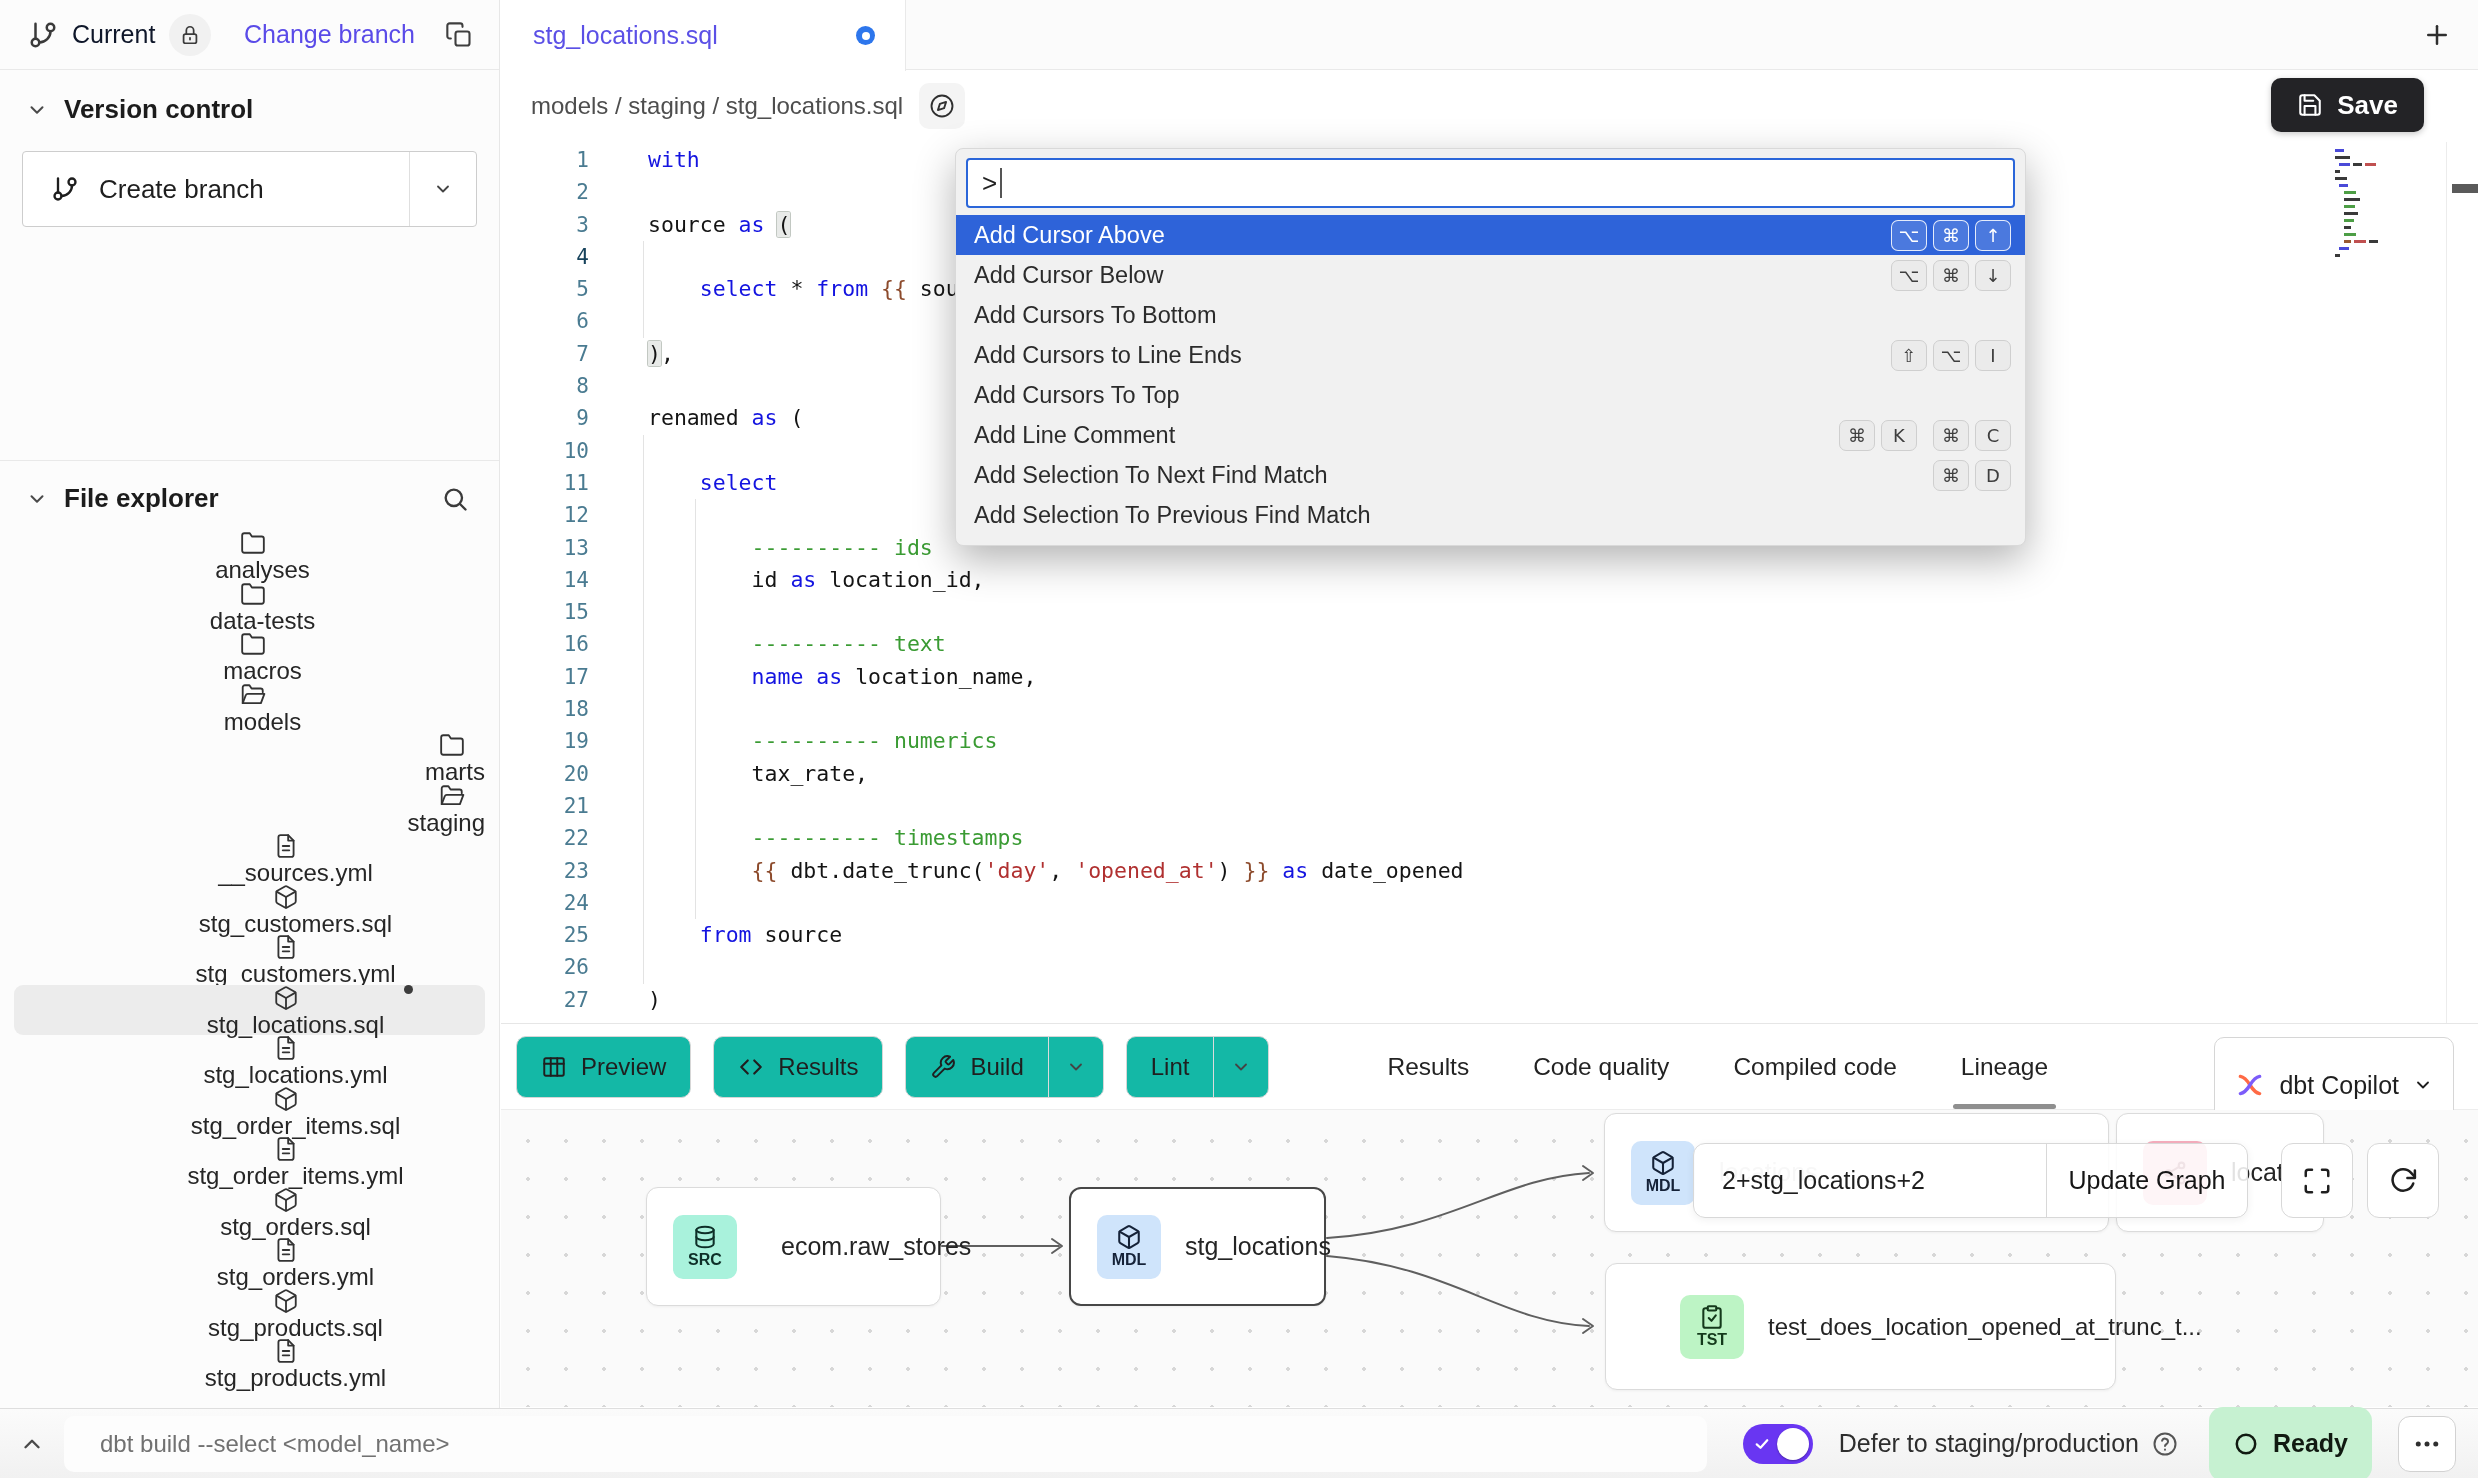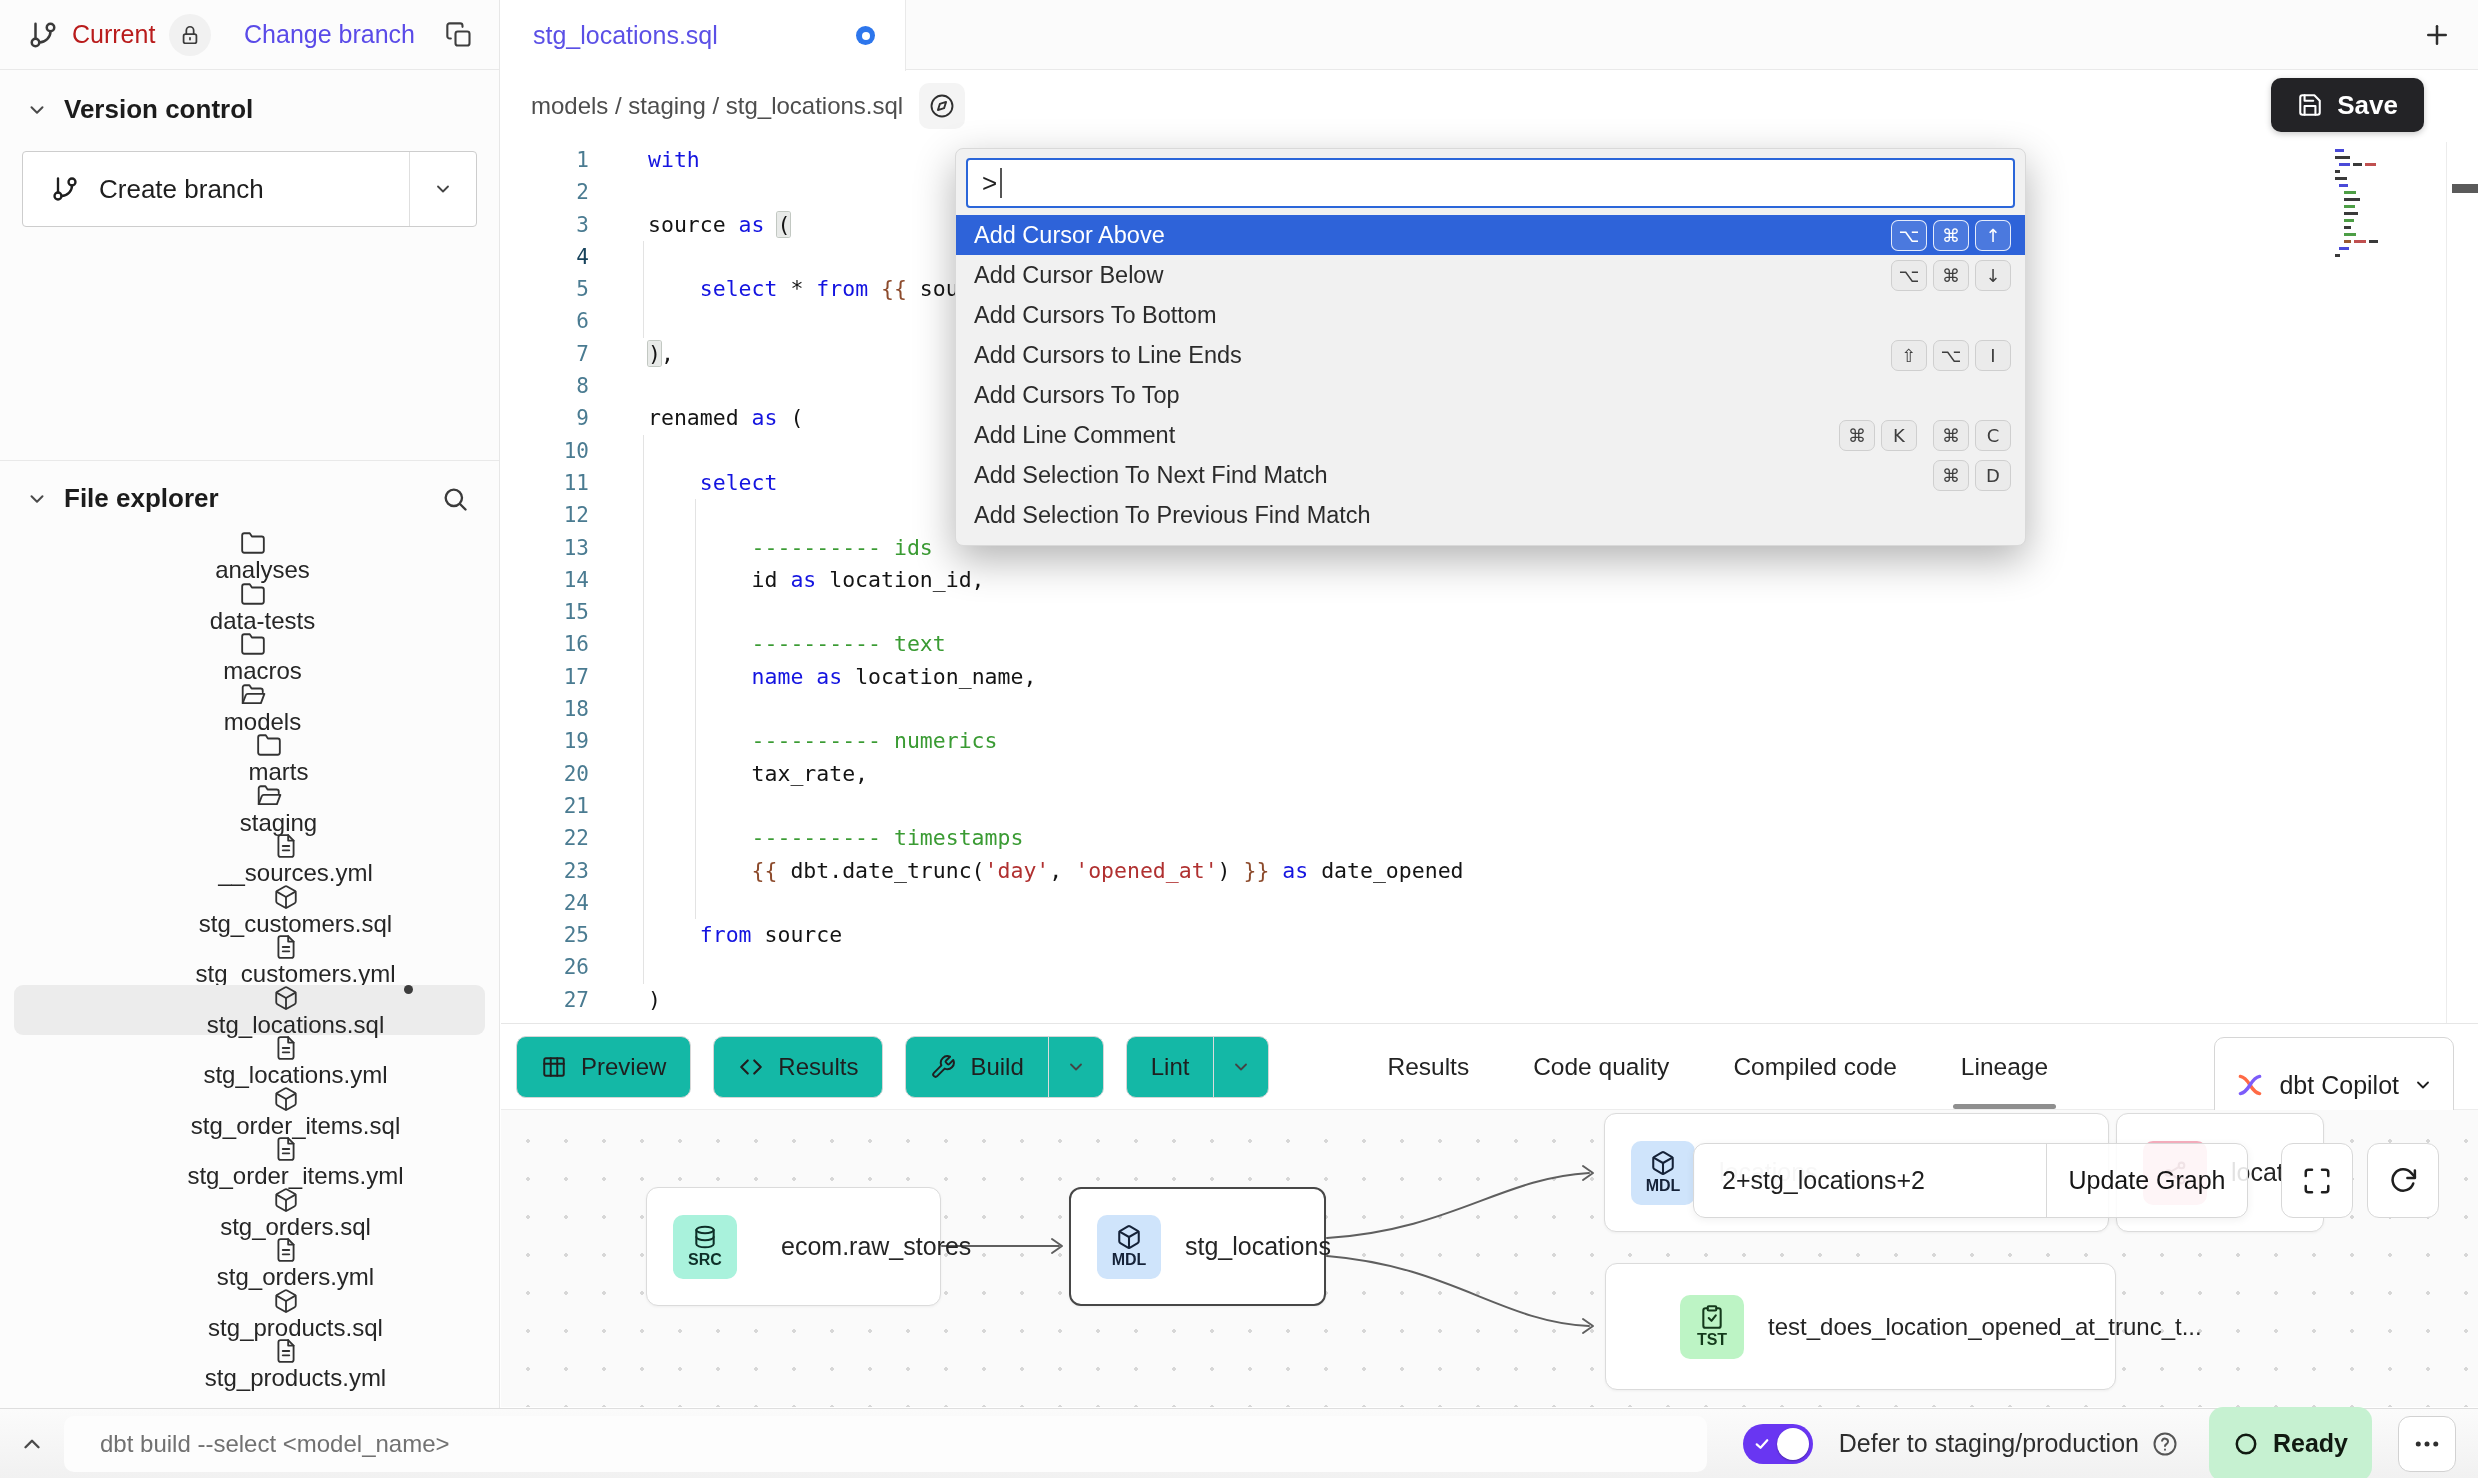--- a/index.html
+++ b/index.html
@@ -7,21 +7,21 @@
   .app{position:relative;width:2478px;height:1478px;overflow:hidden;background:#fff;
        font-family:"Liberation Sans",sans-serif;color:#222;}
   svg{display:block;}
 
   
   .sidebar{position:absolute;left:0;top:0;width:500px;height:1408px;background:#FCFCFC;
            border-right:1px solid #E7E7E7;box-sizing:border-box;}
   .vc-header{height:70px;border-bottom:1px solid #E9E9E9;display:flex;align-items:center;
              padding:0 26px 0 28px;gap:14px;box-sizing:border-box;}
   .vc-header .branch-ic{color:#3A3A3A;}
-  .vc-header .cur{font-size:25px;color:#b91c1c;}
+  .vc-header .cur{font-size:25px;color:#0f172a;}
   .lock-pill{width:42px;height:42px;border-radius:50%;background:#F1F1F1;display:flex;
              align-items:center;justify-content:center;color:#3A3A3A;}
   .change-branch{margin-left:auto;color:#5A4BE8;font-size:25px;font-weight:500;cursor:pointer;}
   .copy-btn{color:#3E3E3E;margin-left:16px;cursor:pointer;}
 
   .section-head{display:flex;align-items:center;gap:16px;padding:24px 26px 16px 26px;}
   .section-title{font-size:26px;font-weight:700;color:#1C1C1C;}
   .chev{color:#4A4A4A;}
   .vc-body{height:390px;box-sizing:border-box;}
   .create-branch{margin:10px 22px 0 22px;height:74px;border:1px solid #CDCDCD;border-radius:4px;
@@ -30,21 +30,21 @@
   .cb-chev{width:66px;border-left:1px solid #DFDFDF;display:flex;align-items:center;justify-content:center;color:#444;cursor:pointer;}
 
   .fe-section{border-top:1px solid #E9E9E9;display:flex;flex-direction:column;height:947px;box-sizing:border-box;}
   .fe-head{display:flex;align-items:center;gap:16px;padding:22px 30px 12px 26px;}
   .fe-head .section-title{flex:0 0 auto;}
   .fe-search{margin-left:auto;color:#3B3B3B;cursor:pointer;}
   .fe-list{flex:1;overflow:hidden;padding-top:4px;}
   .tree-row{height:50.5px;display:flex;align-items:center;margin:0 14px;border-radius:9px;
             position:relative;font-size:24px;color:#262626;box-sizing:border-box;cursor:pointer;flex-direction:column;}
   .tree-row.lvl0{padding-left:26px;}
-  .tree-row.lvl1{padding-left:58px;}
+  .tree-row.lvl1{padding-left:58px;align-items:flex-end;}
   .tree-row.lvl2{padding-left:92px;}
   .tree-row .t-icon{width:30px;margin-right:16px;color:#333;display:flex;flex:none;}
   .tree-row.selected{background:#ECECEC;}
   .t-dot{position:absolute;right:72px;width:9px;height:9px;border-radius:50%;background:#3C3C3C;}
 
   
   .main{position:absolute;left:501px;top:0;width:1977px;height:1408px;background:#fff;}
   .tabstrip{height:70px;background:#FBFBFB;border-bottom:1px solid #E9E9E9;position:relative;box-sizing:border-box;}
   .tab{position:absolute;left:0;top:0;width:405px;height:71px;background:#fff;border-right:1px solid #E9E9E9;
        display:flex;align-items:center;padding:0 30px 0 32px;box-sizing:border-box;z-index:2;cursor:pointer;}

